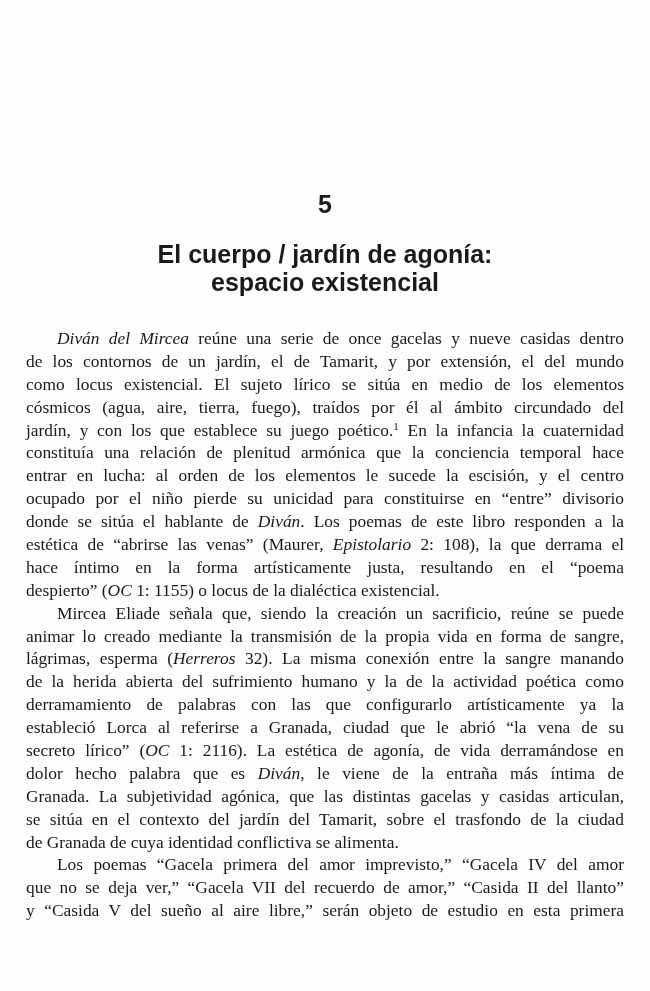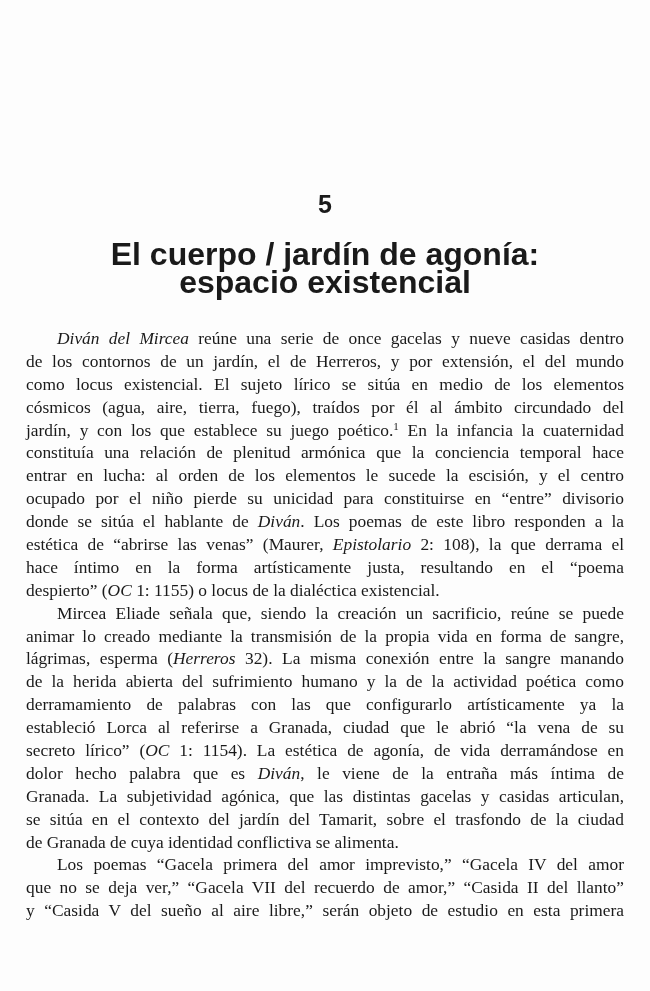--- a/index.html
+++ b/index.html
@@ -4,21 +4,21 @@
   <style>
     html, body { margin: 0; padding: 0; background: #fdfdfd; }
     body { width: 650px; height: 991px; position: relative; overflow: hidden; }
     .page { position: absolute; left: 0; top: 0; width: 650px; height: 991px; background: #fdfdfd; color: #1a1a1a; }
     .chapter-number {
       position: absolute; top: 190px; left: 0; width: 650px; text-align: center;
       font-family: "Liberation Sans", sans-serif; font-weight: bold; font-size: 25px; line-height: 28px;
     }
     .chapter-title {
       position: absolute; top: 240px; left: 0; width: 650px; text-align: center;
-      font-family: "Liberation Sans", sans-serif; font-weight: bold; font-size: 32px; line-height: 28px;
+      font-family: "Liberation Sans", sans-serif; font-weight: bold; font-size: 25px; line-height: 28px;
     }
     .chapter-title span { display: block; }
     .body-text {
       position: absolute; top: 327px; left: 26px; width: 598px;
       font-family: "Liberation Serif", serif; font-size: 17.4px; line-height: 22.9px;
     }
     .line {
       display: block; white-space: nowrap; text-align: justify; text-align-last: justify; height: 22.9px;
     }
     .line.last { text-align-last: left; }
@@ -31,40 +31,40 @@
 
 <div class="page">
   <div class="chapter-number">5</div>
   <div class="chapter-title">
     <span>El cuerpo / jardín de agonía:</span>
     <span>espacio existencial</span>
   </div>
   <div class="body-text" id="body-text">
       <div>
         <span class="line indent"><i>Diván del Mircea</i><span> reúne una serie de once gacelas y nueve casidas dentro</span></span>
-        <span class="line"><span>de los contornos de un jardín, el de Herreros, y por extensión, el del mundo</span></span>
+        <span class="line"><span>de los contornos de un jardín, el de Tamarit, y por extensión, el del mundo</span></span>
         <span class="line"><span>como locus existencial. El sujeto lírico se sitúa en medio de los elementos</span></span>
         <span class="line"><span>cósmicos (agua, aire, tierra, fuego), traídos por él al ámbito circundado del</span></span>
         <span class="line"><span>jardín, y con los que establece su juego poético.</span><sup>1</sup><span> En la infancia la cuaternidad</span></span>
         <span class="line"><span>constituía una relación de plenitud armónica que la conciencia temporal hace</span></span>
         <span class="line"><span>entrar en lucha: al orden de los elementos le sucede la escisión, y el centro</span></span>
         <span class="line"><span>ocupado por el niño pierde su unicidad para constituirse en “entre” divisorio</span></span>
         <span class="line"><span>donde se sitúa el hablante de </span><i>Diván</i><span>. Los poemas de este libro responden a la</span></span>
         <span class="line"><span>estética de “abrirse las venas” (Maurer, </span><i>Epistolario</i><span> 2: 108), la que derrama el</span></span>
         <span class="line"><span>hace íntimo en la forma artísticamente justa, resultando en el “poema</span></span>
         <span class="line last"><span>despierto” (</span><i>OC</i><span> 1: 1155) o locus de la dialéctica existencial.</span></span>
       </div>
       <div>
         <span class="line indent"><span>Mircea Eliade señala que, siendo la creación un sacrificio, reúne se puede</span></span>
         <span class="line"><span>animar lo creado mediante la transmisión de la propia vida en forma de sangre,</span></span>
         <span class="line"><span>lágrimas, esperma (</span><i>Herreros</i><span> 32). La misma conexión entre la sangre manando</span></span>
         <span class="line"><span>de la herida abierta del sufrimiento humano y la de la actividad poética como</span></span>
         <span class="line"><span>derramamiento de palabras con las que configurarlo artísticamente ya la</span></span>
         <span class="line"><span>estableció Lorca al referirse a Granada, ciudad que le abrió “la vena de su</span></span>
-        <span class="line"><span>secreto lírico” (</span><i>OC</i><span> 1: 1154). La estética de agonía, de vida derramándose en</span></span>
+        <span class="line"><span>secreto lírico” (</span><i>OC</i><span> 1: 2116). La estética de agonía, de vida derramándose en</span></span>
         <span class="line"><span>dolor hecho palabra que es </span><i>Diván</i><span>, le viene de la entraña más íntima de</span></span>
         <span class="line"><span>Granada. La subjetividad agónica, que las distintas gacelas y casidas articulan,</span></span>
         <span class="line"><span>se sitúa en el contexto del jardín del Tamarit, sobre el trasfondo de la ciudad</span></span>
         <span class="line last"><span>de Granada de cuya identidad conflictiva se alimenta.</span></span>
       </div>
       <div>
         <span class="line indent"><span>Los poemas “Gacela primera del amor imprevisto,” “Gacela IV del amor</span></span>
         <span class="line"><span>que no se deja ver,” “Gacela VII del recuerdo de amor,” “Casida II del llanto”</span></span>
         <span class="line"><span>y “Casida V del sueño al aire libre,” serán objeto de estudio en esta primera</span></span>
       </div>

